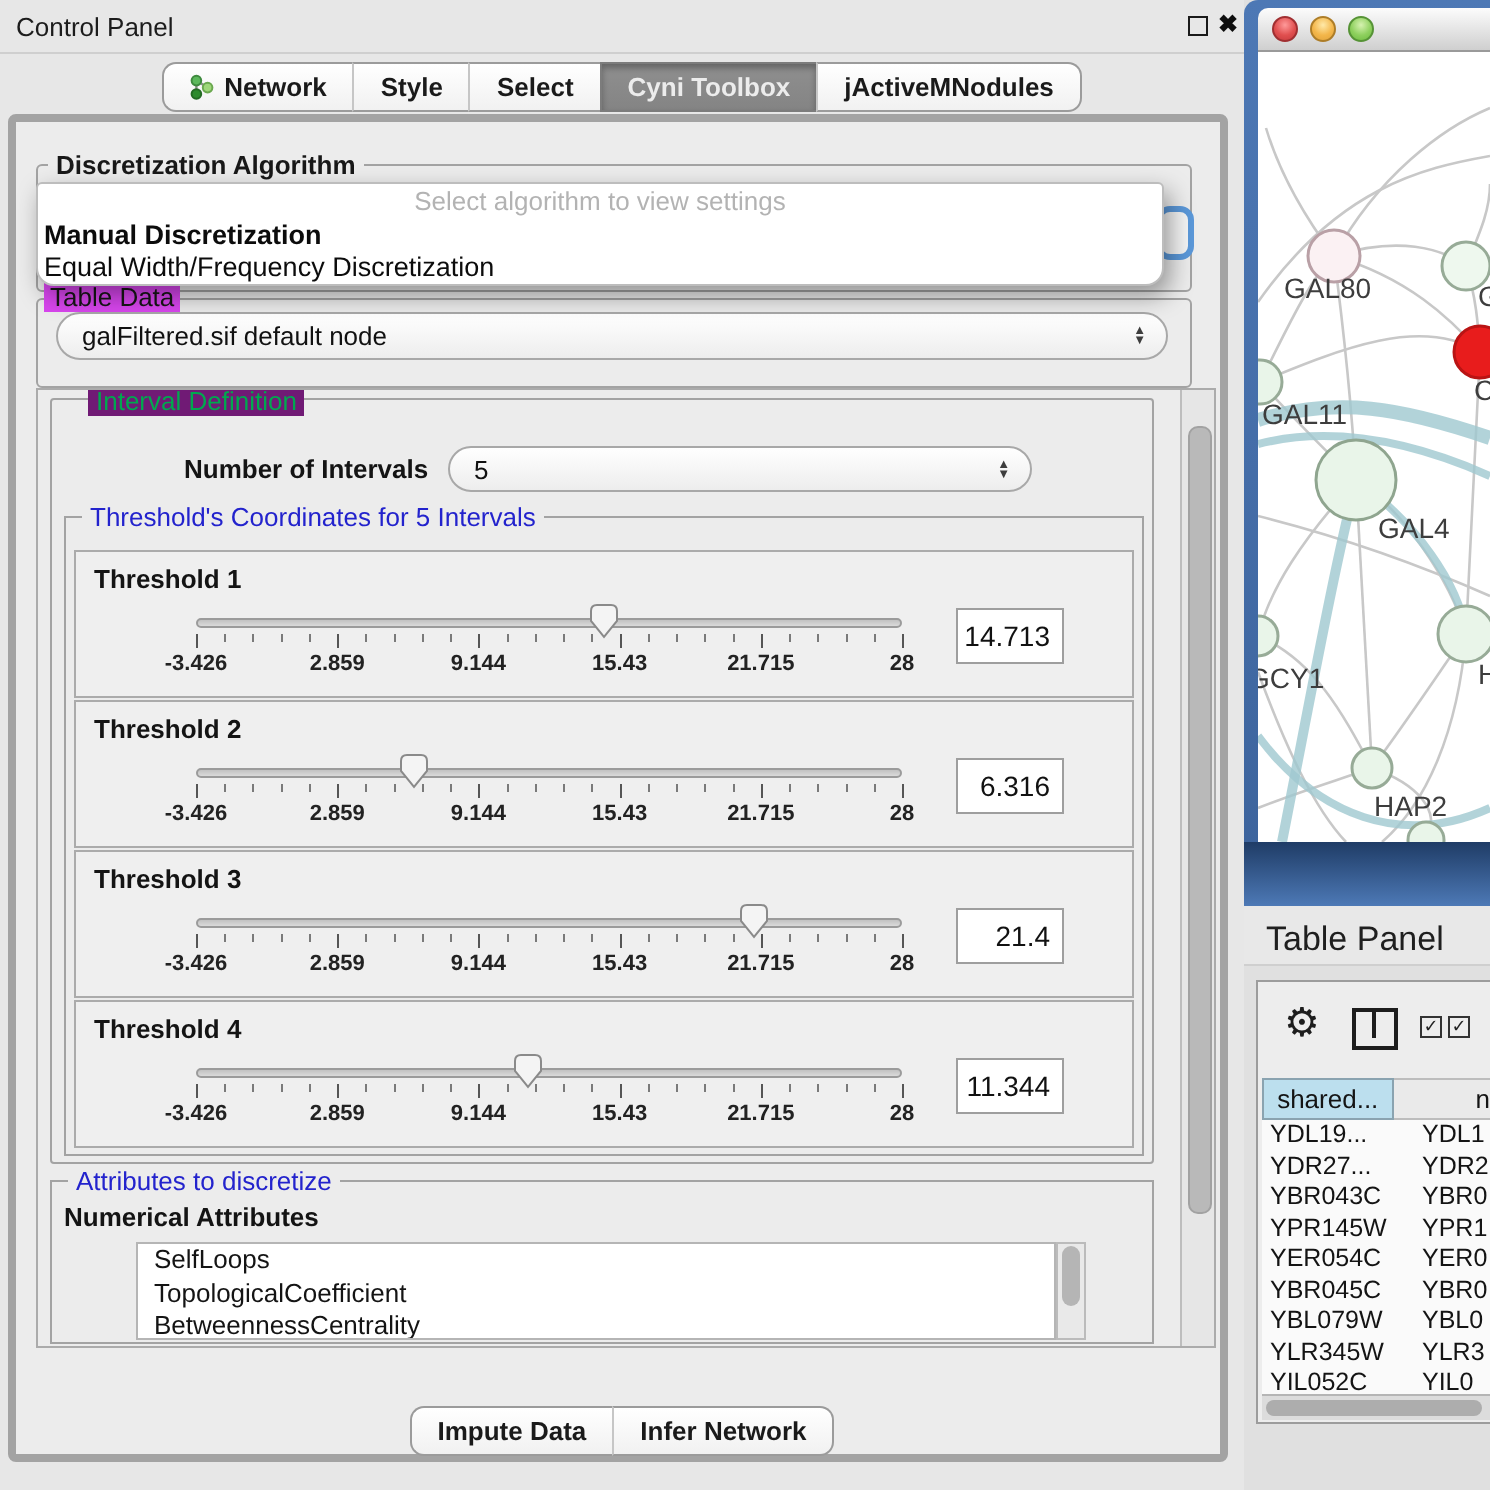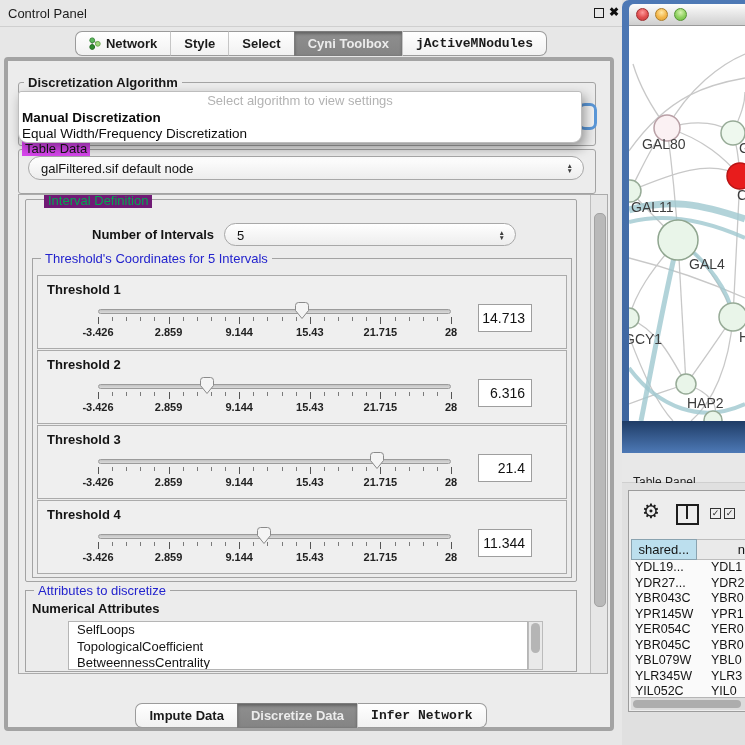--- a/index.html
+++ b/index.html
@@ -13,21 +13,21 @@
   .float-icon{position:absolute;left:594px;top:8px;width:8px;height:8px;border:1.5px solid #1a1a1a;background:transparent;}
   .close-icon{position:absolute;left:609px;top:5px;font-size:12px;font-weight:700;color:#0d0d0d;}
 
   .top-tabs{position:absolute;left:0;top:31px;width:622px;display:flex;justify-content:center;}
   .bottom-tabs{position:absolute;left:0;top:703px;width:622px;display:flex;justify-content:center;z-index:8;}
   .seg-tab{height:23px;display:flex;align-items:center;gap:5px;padding:0 13px;
            background:linear-gradient(#ffffff,#f1f1f1);
            border-top:1px solid #9b9b9b;border-bottom:1px solid #9b9b9b;border-left:1px solid #c6c6c6;
            font-size:13px;font-weight:700;color:#1a1a1a;white-space:nowrap;}
   .seg-tab:first-child{border-left:1px solid #9b9b9b;border-radius:7px 0 0 7px;}
-  .seg-tab:last-child{border-right:1px solid #9b9b9b;border-radius:0 7px 7px 0;font-family:Liberation Mono, monospace;}
+  .seg-tab:last-child{border-right:1px solid #9b9b9b;border-radius:0 7px 7px 0;}
   .seg-tab.selected{background:linear-gradient(#8f8f8f,#848484);color:#ececec;border-color:#7c7c7c;
            box-shadow:inset 0 2px 3px rgba(0,0,0,.3);}
 
   .main-panel{position:absolute;left:4px;top:57px;width:610px;height:674px;background:#ececec;
               border:4px solid #a3a3a3;border-radius:4px;box-sizing:border-box;}
 
   .algo-group{position:absolute;left:10px;top:21px;width:576px;height:62px;border:1px solid #a3a3a3;border-radius:3px;}
   .algo-title{position:absolute;left:16px;top:14px;font-size:13px;font-weight:700;color:#181818;background:#ececec;padding:0 4px;z-index:1;}
   .combo-ring{position:absolute;left:570px;top:42px;width:13px;height:21px;border:3px solid #5b98d9;border-radius:7px;background:#f4f4f4;z-index:2;}
 
@@ -95,21 +95,21 @@
   .net-titlebar{position:absolute;left:7px;top:4px;width:116px;height:22px;background:linear-gradient(#fcfcfc,#cfcfcf);
                 border-radius:5px 0 0 0;border-bottom:1px solid #9a9a9a;box-sizing:border-box;}
   .tl{position:absolute;top:4px;width:13px;height:13px;border-radius:50%;box-sizing:border-box;}
   .tl.red{left:7px;background:radial-gradient(circle at 50% 32%,#ff9a9a,#e04f4f 55%,#c43a3c);border:1px solid #a02f31;}
   .tl.yellow{left:26px;background:radial-gradient(circle at 50% 32%,#ffe9a8,#f3b64a 55%,#e0a23a);border:1px solid #ad7d28;}
   .tl.green{left:45px;background:radial-gradient(circle at 50% 32%,#d6f2b0,#8ed05e 55%,#6dbb3f);border:1px solid #569336;}
   .net-canvas{position:absolute;left:7px;top:26px;width:116px;height:395px;background:#fff;overflow:hidden;}
   .net-canvas svg text{font-family:"Liberation Sans",sans-serif;font-size:14px;fill:#3d3d3d;}
 
   .tp-header{position:absolute;left:0;top:453px;width:123px;height:30px;background:#e8e8e8;border-bottom:1px solid #cfcfcf;box-sizing:border-box;}
-  .tp-header span{position:absolute;left:11px;top:22px;font-size:12px;color:#1f1f1f;}
+  .tp-header span{position:absolute;left:11px;top:7px;font-size:17px;color:#1f1f1f;}
   .tp-body{position:absolute;left:0;top:483px;width:123px;height:262px;background:#e0e0e0;}
   .tp-inner{position:absolute;left:6px;top:7px;width:117px;height:222px;background:#ededed;
             border:1px solid #9c9c9c;border-right:none;box-sizing:border-box;}
   .gear{position:absolute;left:13px;top:8px;font-size:20px;color:#1d1d1d;}
   .col-icon{position:absolute;left:47px;top:13px;width:19px;height:17px;border:2px solid #1d1d1d;background:#ededed;}
   .col-icon::after{content:"";position:absolute;left:8px;top:0;width:2px;height:13px;background:#1d1d1d;}
   .cb{position:absolute;top:17px;width:9px;height:9px;border:1.5px solid #333;font-size:9px;line-height:9px;color:#222;text-align:center;}
   .cb1{left:81px;} .cb2{left:95px;}
   .tp-th{position:absolute;left:2px;top:48px;width:115px;height:21px;display:flex;}
   .th1{width:69px;background:#bcdfee;border:1px solid #8aa3b0;font-size:13px;line-height:19px;text-align:center;box-sizing:border-box;}
@@ -277,23 +277,20 @@
             <div class="vsb-thumb"></div>
           </div>
       </div>
 
     </div>
 
     <div class="bottom-tabs" id="bottomTabs">
         <div class="seg-tab">
           <span>Impute Data</span>
         </div>
-        <div class="seg-tab selected">
-          <span>Discretize Data</span>
-        </div>
         <div class="seg-tab">
           <span>Infer Network</span>
         </div>
       </div>
   </div>
 
   <div class="right">
     <div class="net-frame">
       <div class="fb"></div>
       <div class="net-titlebar">

